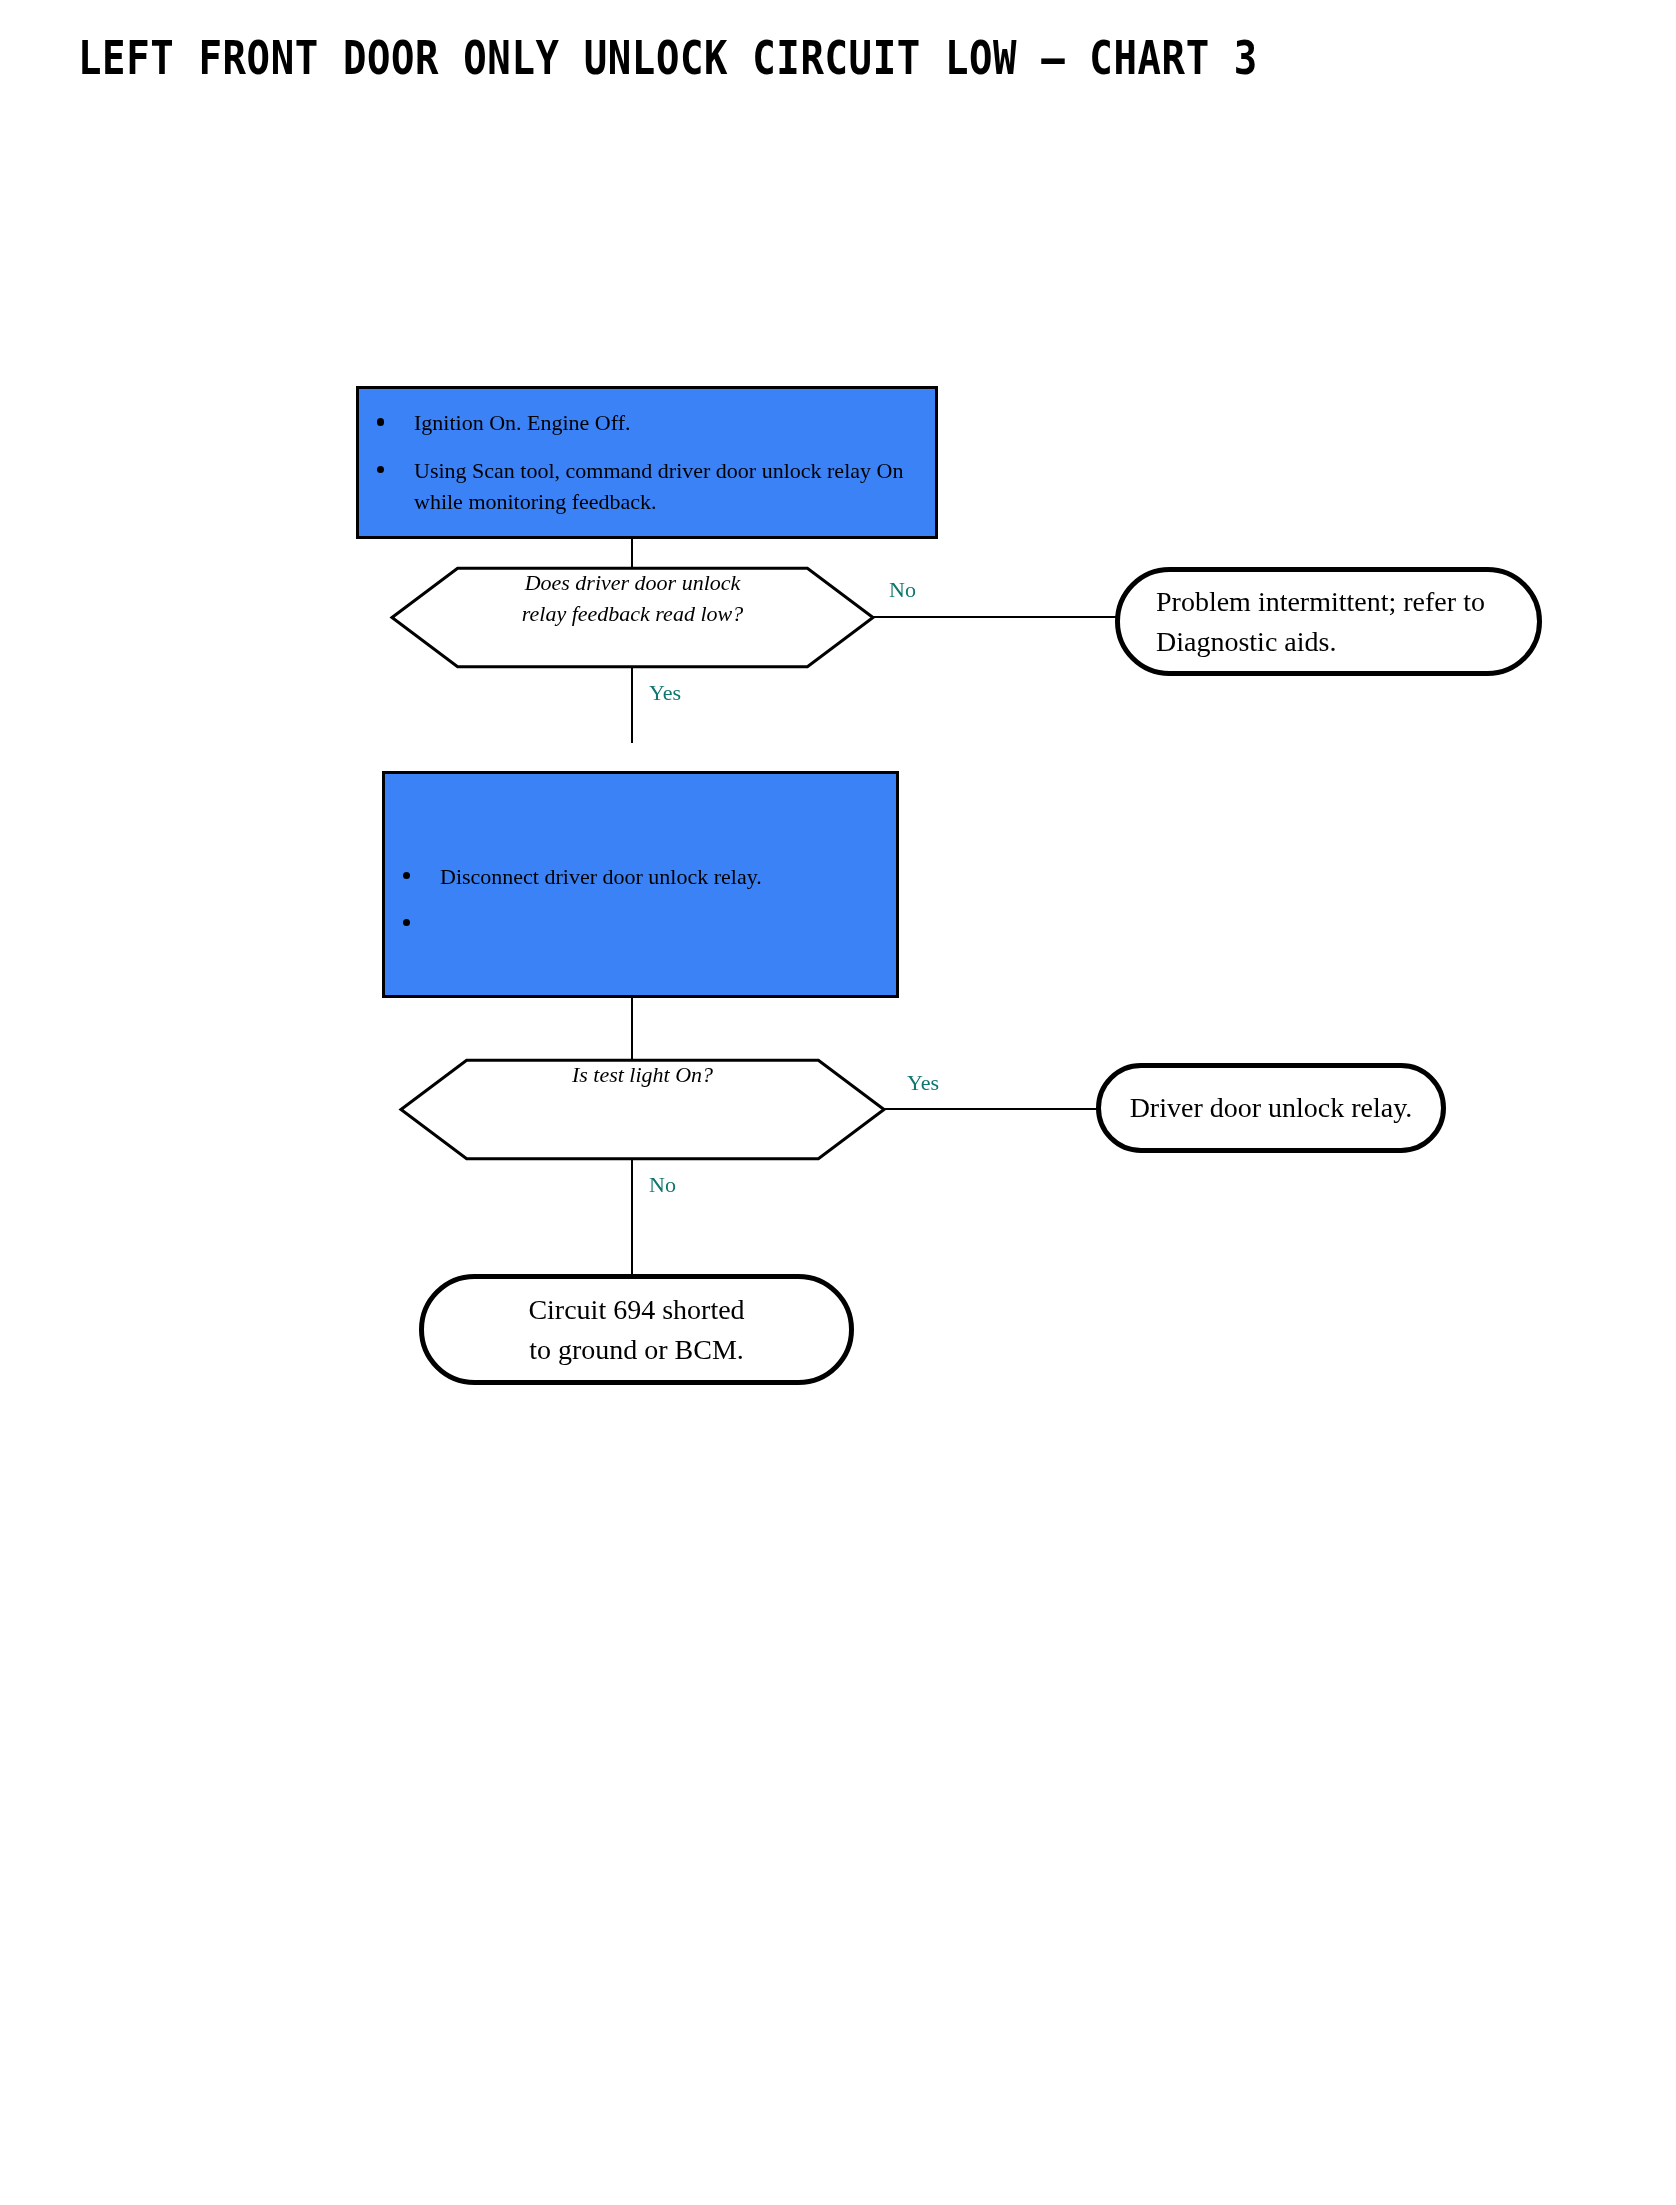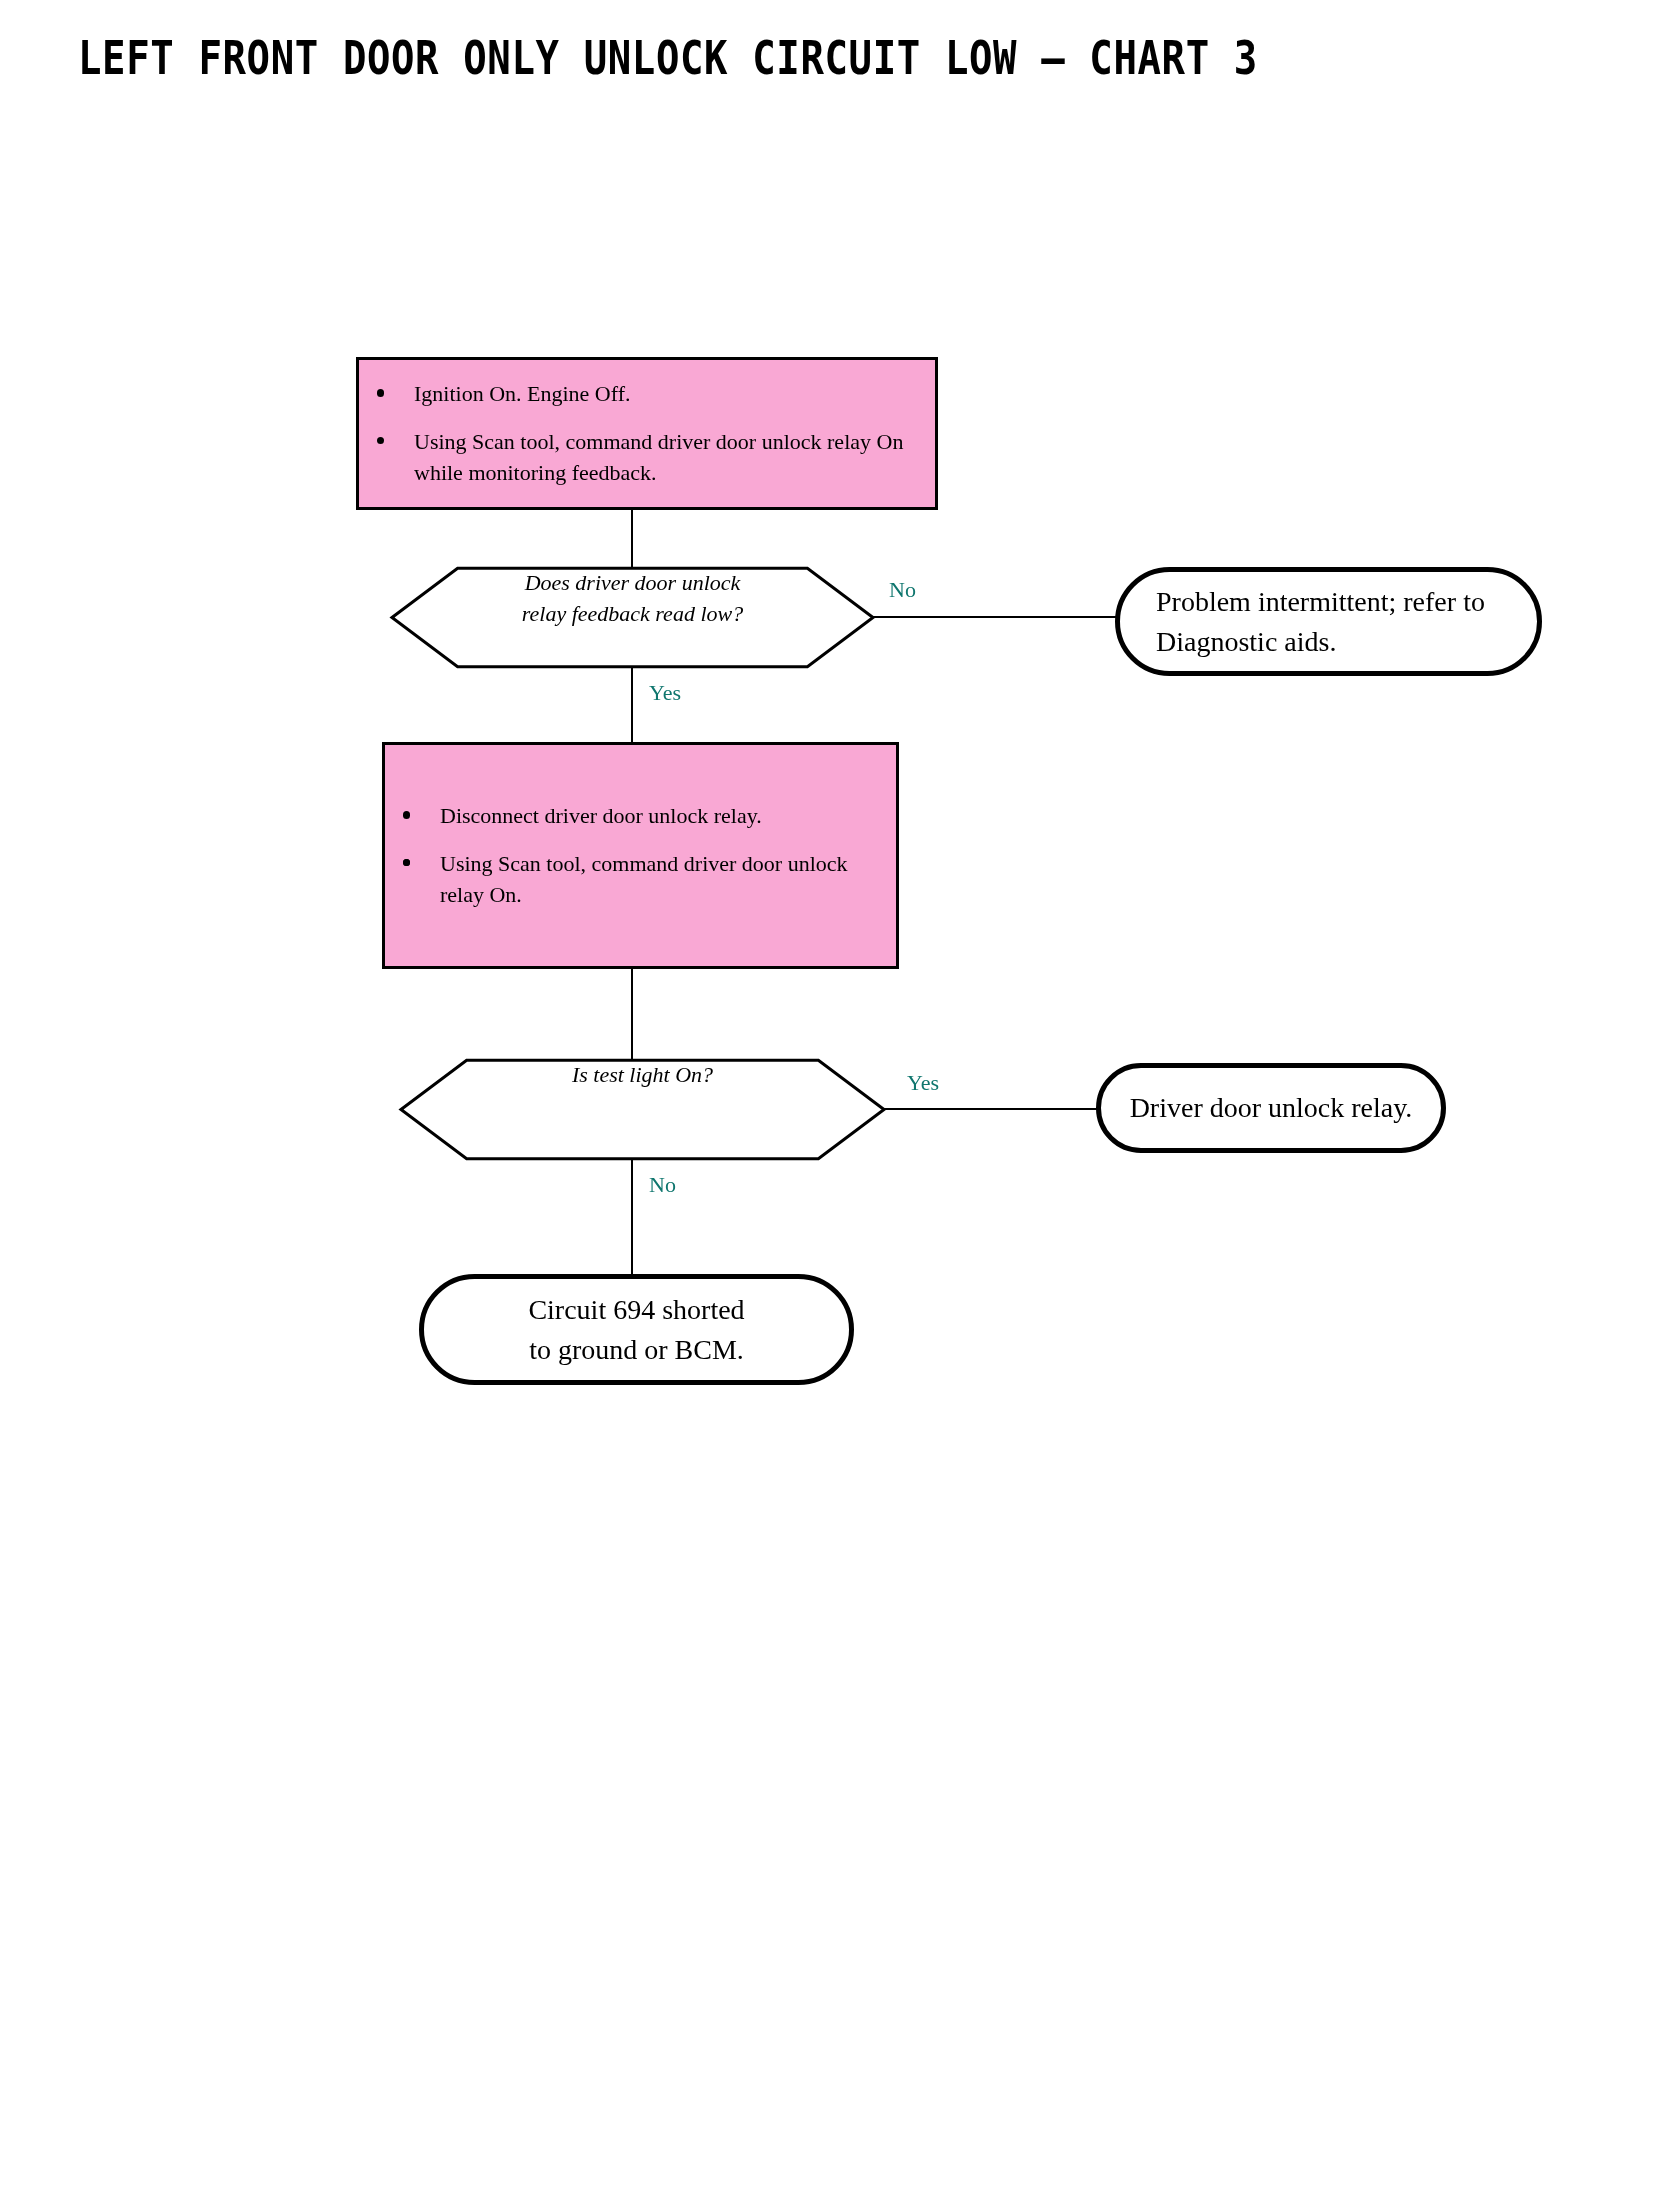--- a/index.html
+++ b/index.html
@@ -41,24 +41,25 @@
   }
   .shape-text {
     color: #000000;
     font-family: "Liberation Serif", "DejaVu Serif", serif;
     line-height: 1.42;
   }
 
   
   .process {
     border: 3.6px solid #000000;
-    background: #f9a8d4;
+    background: #3b82f6;
     display: flex;
     align-items: center;
     z-index: 5;
+    margin-top: 29px;
   }
   .process .bullet-list {
     margin: 0;
     padding: 0;
     list-style: none;
     width: 100%;
   }
   .process .bullet-list li {
     position: relative;
     padding-left: 55px;
@@ -190,24 +191,20 @@
 
   <div class="shape process" style="left:382px; top:742px; width:517px; height:227px;">
     <ul class="bullet-list">
       <li>
         <span class="bullet-dot"></span>
         <span class="shape-text">Disconnect driver door unlock relay.</span>
       </li>
       <li>
         <span class="bullet-dot"></span>
       </li>
-      <li>
-        <span class="bullet-dot"></span>
-        <span class="shape-text">Using Scan tool, command driver door unlock relay On.</span>
-      </li>
     </ul>
   </div>
 
   <div class="conn-v" style="left:631px; top:968px; height:92px;"></div>
 
   <div class="shape decision" style="left:401px; top:1059px; width:483px; height:75px;">
     <svg width="483" height="101" viewBox="0 0 795 166" aria-hidden="true">
       <polygon points="0,83 108,2 687,2 795,83 687,164 108,164" fill="#ffffff" stroke="#000000" stroke-width="5"></polygon>
     </svg>
     <div class="shape-text">

